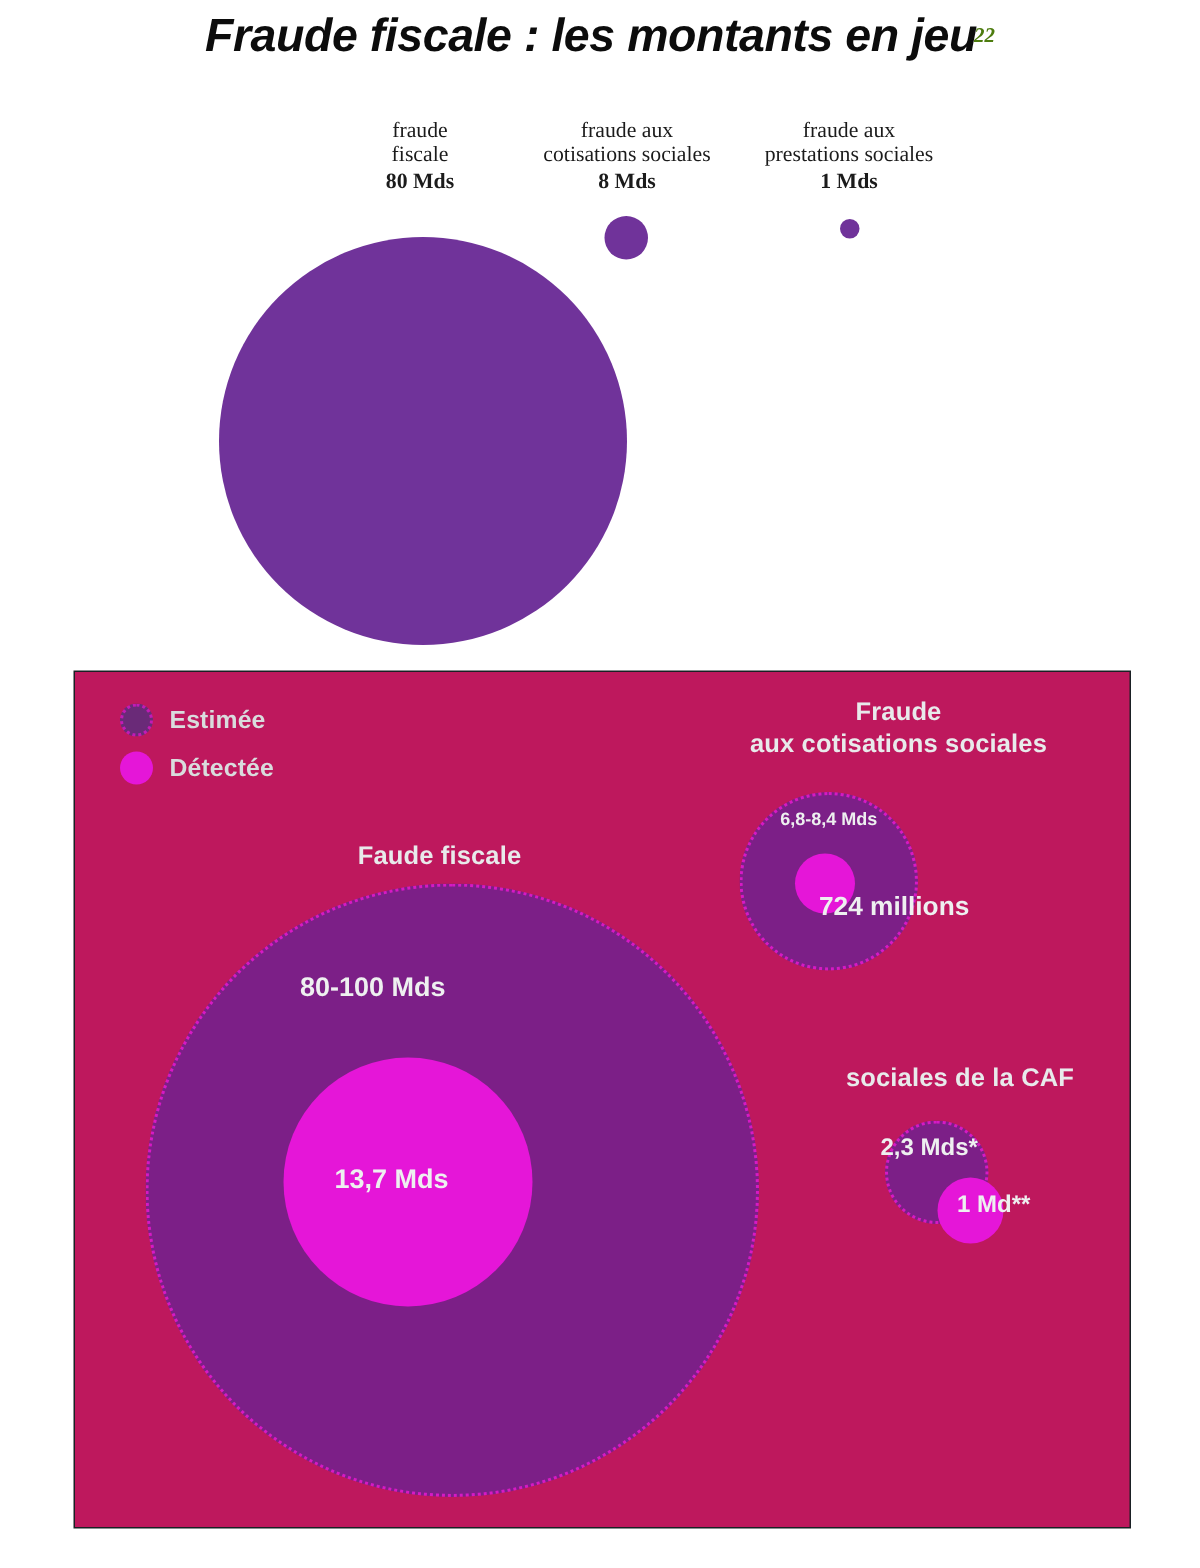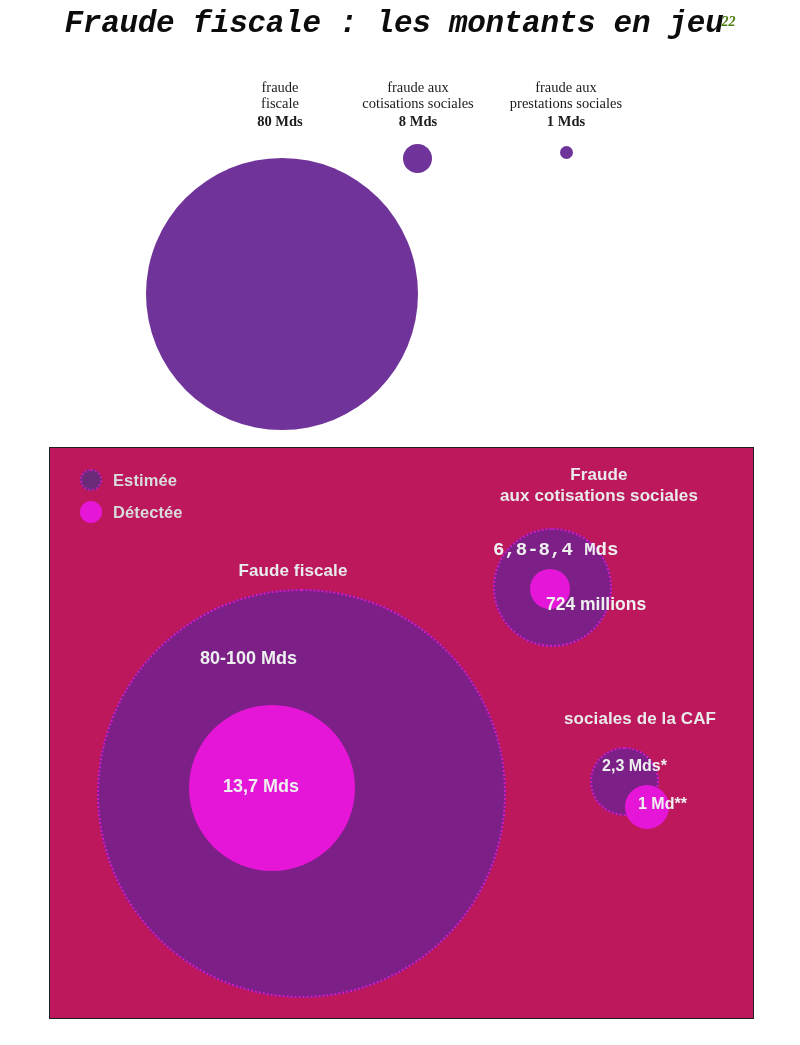--- a/index.html
+++ b/index.html
@@ -11,21 +11,21 @@
     overflow:hidden;
     position:relative;
   }
 
   
   #title-block{
     position:absolute; left:0; top:6px; width:800px;
     text-align:center;
   }
   #page-title{
-    font-family:Liberation Mono, monospace;
+    font-family:Liberation Sans, sans-serif;
     font-weight:bold; font-style:italic;
     font-size:31px; letter-spacing:-0.3px;
     color:#0c0c0c;
     white-space:nowrap;
     display:inline-block;
   }
   #title-footnote{
     font-family:"Liberation Serif", serif;
     font-style:italic; font-weight:bold;
     font-size:14px; color:#4d7c0f;
@@ -117,21 +117,21 @@
   .value-label{
     position:absolute;
     color:#eef0f0;
     font-weight:bold;
     white-space:nowrap;
   }
 
   
   #v-fiscale-est{ font-size:18px; }
   #v-fiscale-det{ font-size:18px; }
-  #v-cotis-est{ font-size:19px;font-family:Liberation Mono, monospace; }
+  #v-cotis-est{ font-size:12px; }
   #v-cotis-det{ font-size:17.5px; }
   #v-caf-est{ font-size:16px; }
   #v-caf-det{ font-size:16px; }
 </style>
 </head>
 <body>
 
 <div id="title-block">
   <span id="page-title">Fraude fiscale : les montants en jeu</span><span id="title-footnote">22</span>
 </div>
@@ -199,17 +199,17 @@
 
   <div class="group-title" style="left:480px; top:239px; width:220px;">
     <br>
     <span>sociales de la CAF</span>
   </div>
 
   <div class="bubble-est" style="left:540px; top:299px; width:69px; height:69px;"></div>
 
   <div class="bubble-det" style="left:575px; top:337px; width:44px; height:44px;"></div>
 
-  <div class="value-label" id="v-caf-est" style="left:537px; top:309px; width:80px; text-align:right;">2,3 Mds*</div>
+  <div class="value-label" id="v-caf-est" style="left:537px; top:309px; width:80px; text-align:left;">2,3 Mds*</div>
 
   <div class="value-label" id="v-caf-det" style="left:588px; top:347px;">1 Md**</div>
 
 </div>
 
 </body></html>

